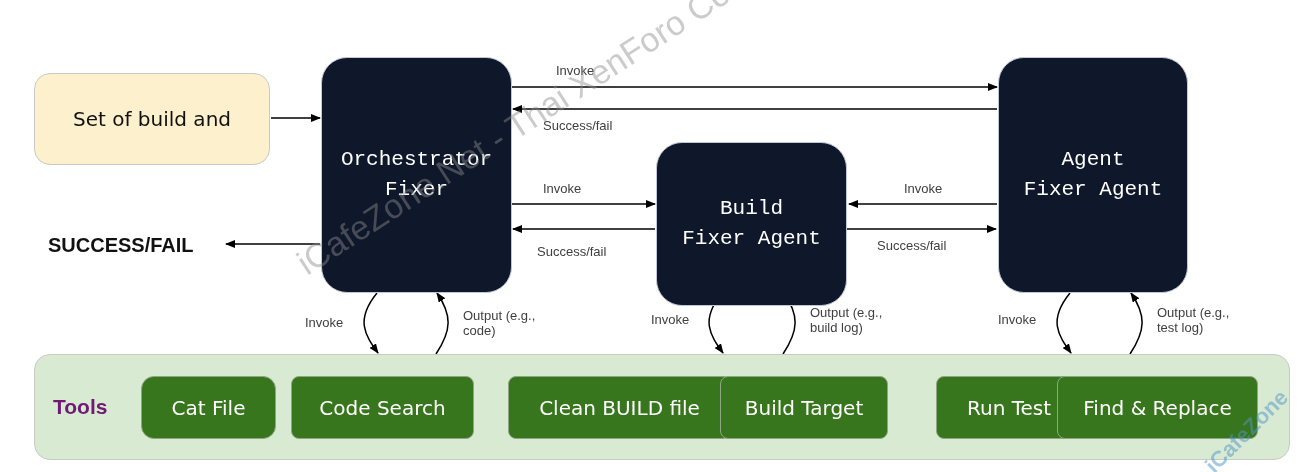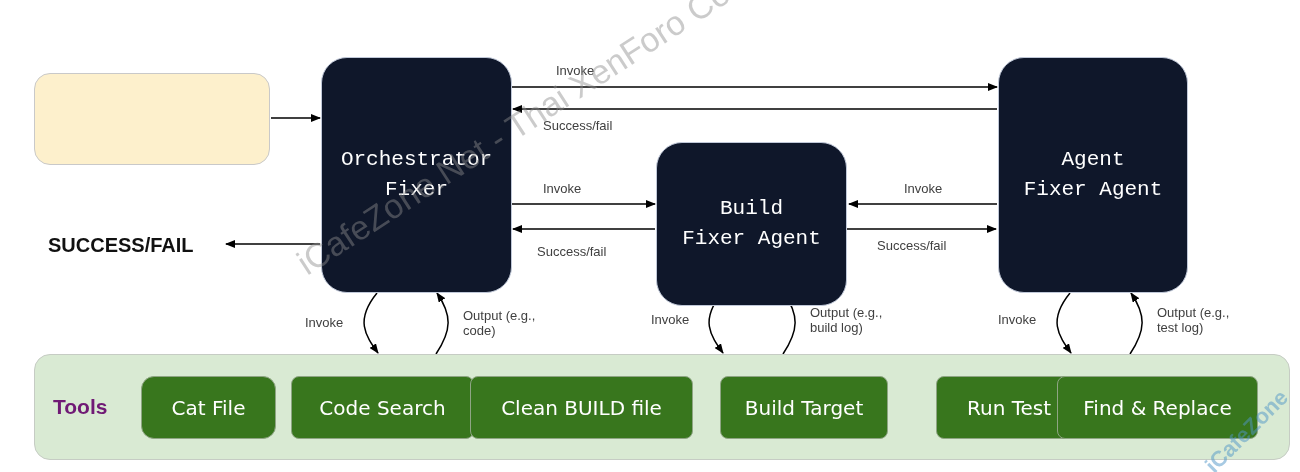--- a/index.html
+++ b/index.html
@@ -38,20 +38,21 @@
   <path d="M377,293 C355,320 365,335 378,353" fill="none" stroke="#000" stroke-width="1.5" marker-end="url(#ah)"></path>
   <path d="M436,354 C452,330 452,315 437,293" fill="none" stroke="#000" stroke-width="1.5" marker-end="url(#ah)"></path>
   <path d="M722,293 C700,320 710,335 723,353" fill="none" stroke="#000" stroke-width="1.5" marker-end="url(#ah)"></path>
   <path d="M783,354 C799,330 799,315 784,293" fill="none" stroke="#000" stroke-width="1.5" marker-end="url(#ah)"></path>
   <path d="M1070,293 C1048,320 1058,335 1071,353" fill="none" stroke="#000" stroke-width="1.5" marker-end="url(#ah)"></path>
   <path d="M1130,354 C1146,330 1146,315 1131,293" fill="none" stroke="#000" stroke-width="1.5" marker-end="url(#ah)"></path>
 </svg>
 
 <div class="box input-box">
   <div>
+    <div>Set of build and</div>
   </div>
 </div>
 
 <div class="result">SUCCESS/FAIL</div>
 
 <div class="box agent orch">
   <div>Orchestrator</div>
   <div>Fixer</div>
 </div>
 <div class="box agent build">
@@ -83,19 +84,19 @@
 <div class="label" style="left:998px;top:312px;">Invoke</div>
 <div class="label" style="left:1157px;top:305px;">
   <div>Output (e.g.,</div>
   <div>test log)</div>
 </div>
 
 <div class="tools"></div>
 <div class="tools-label">Tools</div>
 <div class="tool" style="left:141px;width:135px;border-radius:13px;">Cat File</div>
 <div class="tool" style="left:291px;width:183px;">Code Search</div>
-<div class="tool" style="left:470px;width:223px;">Clean BUILD file</div>
+<div class="tool" style="left:508px;width:223px;">Clean BUILD file</div>
 <div class="tool" style="left:720px;width:168px;">Build Target</div>
 <div class="tool" style="left:936px;width:146px;">Run Test</div>
 <div class="tool" style="left:1057px;width:201px;">Find &amp; Replace</div>
 
 <div class="wm" style="left:290px;top:250px;transform:rotate(-33deg);transform-origin:left top;">iCafeZone.Net - Thai XenForo Community</div>
 <div class="wm" style="left:1200px;top:460px;transform:rotate(-45deg);transform-origin:left top;color:rgba(80,150,200,0.5);font-size:22px;font-weight:bold;">iCafeZone</div>
 
 </body></html>

